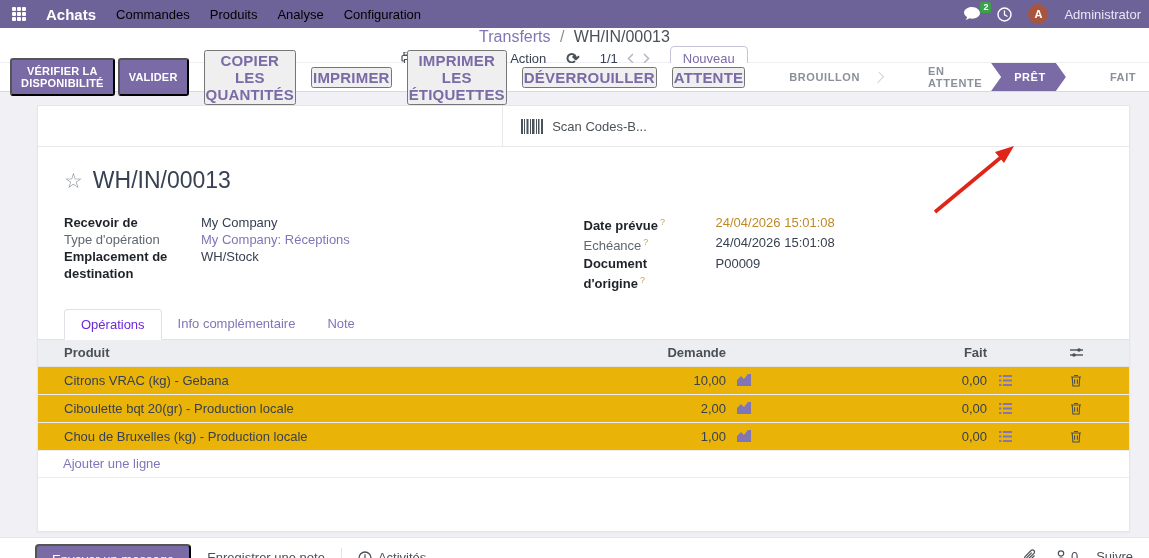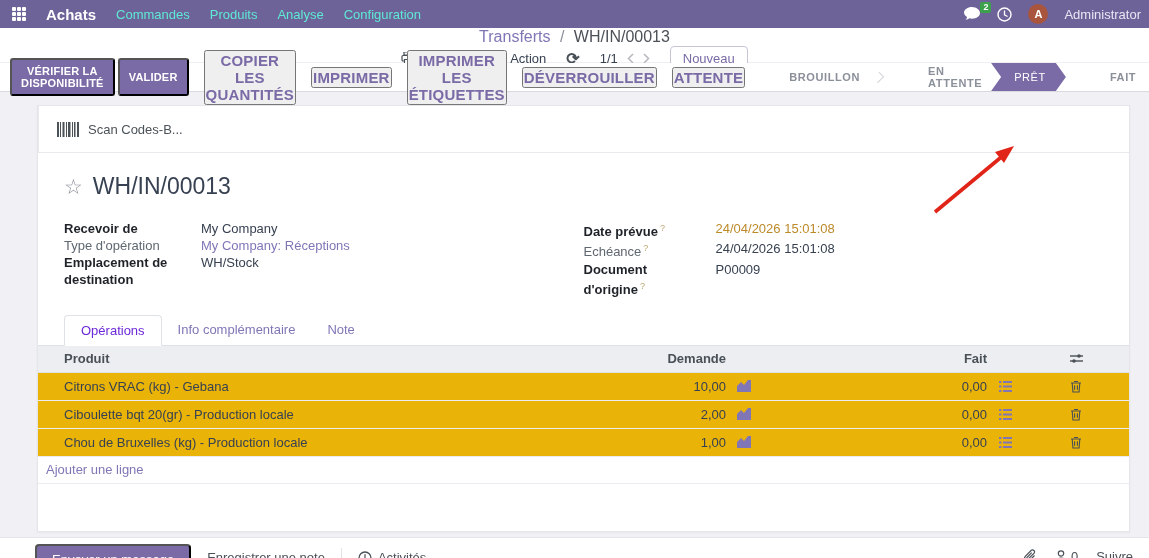--- a/index.html
+++ b/index.html
@@ -10,21 +10,21 @@
     position:relative;
     overflow:hidden;
     color:#374151;
   }
   
   .navbar{position:absolute;top:0;left:0;right:0;height:28px;background:#6e6399;display:flex;align-items:center;color:#fff;z-index:5;}
   .nav-left{display:flex;align-items:center;gap:20px;padding-left:12px;}
   .grid-icon{width:14px;height:14px;display:grid;grid-template-columns:repeat(3,4px);grid-template-rows:repeat(3,4px);gap:1px;}
   .grid-icon i{background:#fff;border-radius:1px;}
   .app-name{font-size:15px;font-weight:700;}
-  .nav-menu{font-size:13px;color:#5eead4;}
+  .nav-menu{font-size:13px;color:#000000;}
   .nav-right{margin-left:auto;display:flex;align-items:center;gap:16px;padding-right:8px;}
   .chat-wrap{position:relative;display:flex;}
   .badge{position:absolute;top:-5px;right:-10px;background:#3da04c;color:#fff;font-size:9px;line-height:11px;padding:0 3px;border-radius:2px;font-weight:700;}
   .avatar{width:20px;height:20px;border-radius:50%;background:#a9553e;display:flex;align-items:center;justify-content:center;font-size:11px;color:#fff;font-weight:700;}
   .user-name{font-size:13px;color:#e9e6f4;}
   
   .control-panel{position:absolute;top:28px;left:0;right:0;height:35px;background:#fff;display:flex;align-items:center;justify-content:space-between;padding:0 16px;border-bottom:1px solid #efeff3;z-index:4;flex-direction:column;}
   .breadcrumb{font-size:16px;}
   .bc-link{color:#8076b6;}
   .bc-sep{color:#8a8f99;margin:0 5px;}
@@ -37,25 +37,25 @@
   .new-btn{border:1px solid #c8c4d8;border-radius:4px;padding:4px 12px;color:#7a6aa6;font-size:13px;background:#fff;}
   
   .action-bar{position:absolute;top:63px;left:0;right:0;height:29px;background:#fff;border-bottom:1px solid #d9d9e0;display:flex;align-items:center;justify-content:space-between;padding:0 0 0 10px;z-index:4;}
   .ab-left{display:flex;align-items:center;gap:15px;}
   .ab-primary-group{display:flex;gap:3px;}
   .btn-primary{background:#7a6aa6;color:#fff;font-size:11px;font-weight:700;letter-spacing:.2px;padding:5px 9px;border-radius:3px;}
   .btn-flat{color:#7a6aa6;font-size:15px;font-weight:700;letter-spacing:.2px;}
   .statusbar{display:flex;align-items:center;height:100%;font-size:11px;letter-spacing:.6px;color:#8a8f99;font-weight:600;padding-right:4px;}
   .sb-state{padding:0 13px;display:flex;align-items:center;height:100%;margin-left:31px;}
   .sb-sep{width:9px;height:9px;border-top:1px solid #d4d4da;border-right:1px solid #d4d4da;transform:rotate(45deg);margin:0 2px;}
-  .sb-active{background:#7a6aa6;color:#fff;font-weight:400;height:100%;display:flex;align-items:center;padding:0 20px 0 23px;margin-left:-6px;
+  .sb-active{background:#7a6aa6;color:#fff;font-weight:700;height:100%;display:flex;align-items:center;padding:0 20px 0 23px;margin-left:-6px;
     clip-path:polygon(0 0,calc(100% - 10px) 0,100% 50%,calc(100% - 10px) 100%,0 100%,10px 50%);}
   
   .sheet{position:absolute;left:37px;top:105px;width:1093px;height:427px;background:#fff;border:1px solid #e5e5ea;box-shadow:0 1px 2px rgba(0,0,0,.04);}
-  .topstrip{height:47px;border-bottom:1px solid #e8e8ed;display:flex;justify-content:flex-start;}
+  .topstrip{height:41px;border-bottom:1px solid #e8e8ed;display:flex;justify-content:center;}
   .scan-btn{display:flex;align-items:center;gap:9px;padding:0 18px;border-left:1px solid #e8e8ed;color:#4b5258;font-size:13px;}
   .sheet-body{padding:10px 26px 0;}
   .title-row{display:flex;align-items:center;gap:10px;margin:10px 0 20px;}
   .star{font-size:21px;color:#8d929b;line-height:1;}
   .rec-title{font-size:23px;color:#374151;font-weight:500;}
   .fields{display:flex;}
   .fcol{width:50%;display:flex;flex-direction:column;}
   .field{display:flex;font-size:13px;line-height:17px;}
   .f-label{width:137px;flex-shrink:0;color:#1f2329;font-weight:700;padding-right:10px;}
   .f-label.muted{font-weight:400;color:#5f6770;}
@@ -70,21 +70,21 @@
   .tab.active{background:#fff;border:1px solid #dee2e6;border-bottom:1px solid #fff;color:#6d28d9;border-radius:4px 4px 0 0;}
   
   .otable{width:100%;}
   .thead{display:flex;align-items:center;height:27px;background:#eceef1;font-size:13px;color:#495057;font-weight:600;border-bottom:1px solid #dfe2e6;}
   .trow{display:flex;align-items:center;height:28px;font-size:13px;color:#374151;border-bottom:1px solid #ebebf0;background:#eab308;}
   .c-prod{flex:1;padding-left:26px;}
   .c-demand{width:130px;text-align:right;}
   .c-icon{width:36px;display:flex;justify-content:center;align-items:center;}
   .c-done{width:225px;text-align:right;}
   .c-trash{width:106px;display:flex;justify-content:center;align-items:center;}
-  .add-line{height:27px;display:flex;align-items:center;padding-left:8px;font-size:13px;color:#8076b6;border-bottom:1px solid #ebebf0;}
+  .add-line{height:27px;display:flex;align-items:center;padding-left:25px;font-size:13px;color:#8076b6;border-bottom:1px solid #ebebf0;}
   
   .red-arrow{position:absolute;left:923px;top:138px;width:104px;height:86px;z-index:6;pointer-events:none;}
   
   .chatter{position:absolute;top:537px;left:0;right:0;height:40px;background:#fff;border-top:1px solid #e4e4e9;display:flex;align-items:flex-start;padding:6px 16px 0 35px;gap:16px;z-index:4;}
   .ch-send{background:#7a6aa6;color:#fff;font-size:13px;padding:6px 15px;border-radius:4px;}
   .ch-plain{color:#495057;font-size:13px;padding:6px 0;display:flex;align-items:center;gap:6px;}
   .ch-div{width:1px;height:20px;background:#e2e2e7;margin-top:4px;}
   .ch-right{margin-left:auto;display:flex;align-items:center;gap:18px;color:#495057;font-size:13px;padding-top:5px;}
   .ch-followers{display:flex;align-items:center;gap:4px;}
   svg{display:block;}

